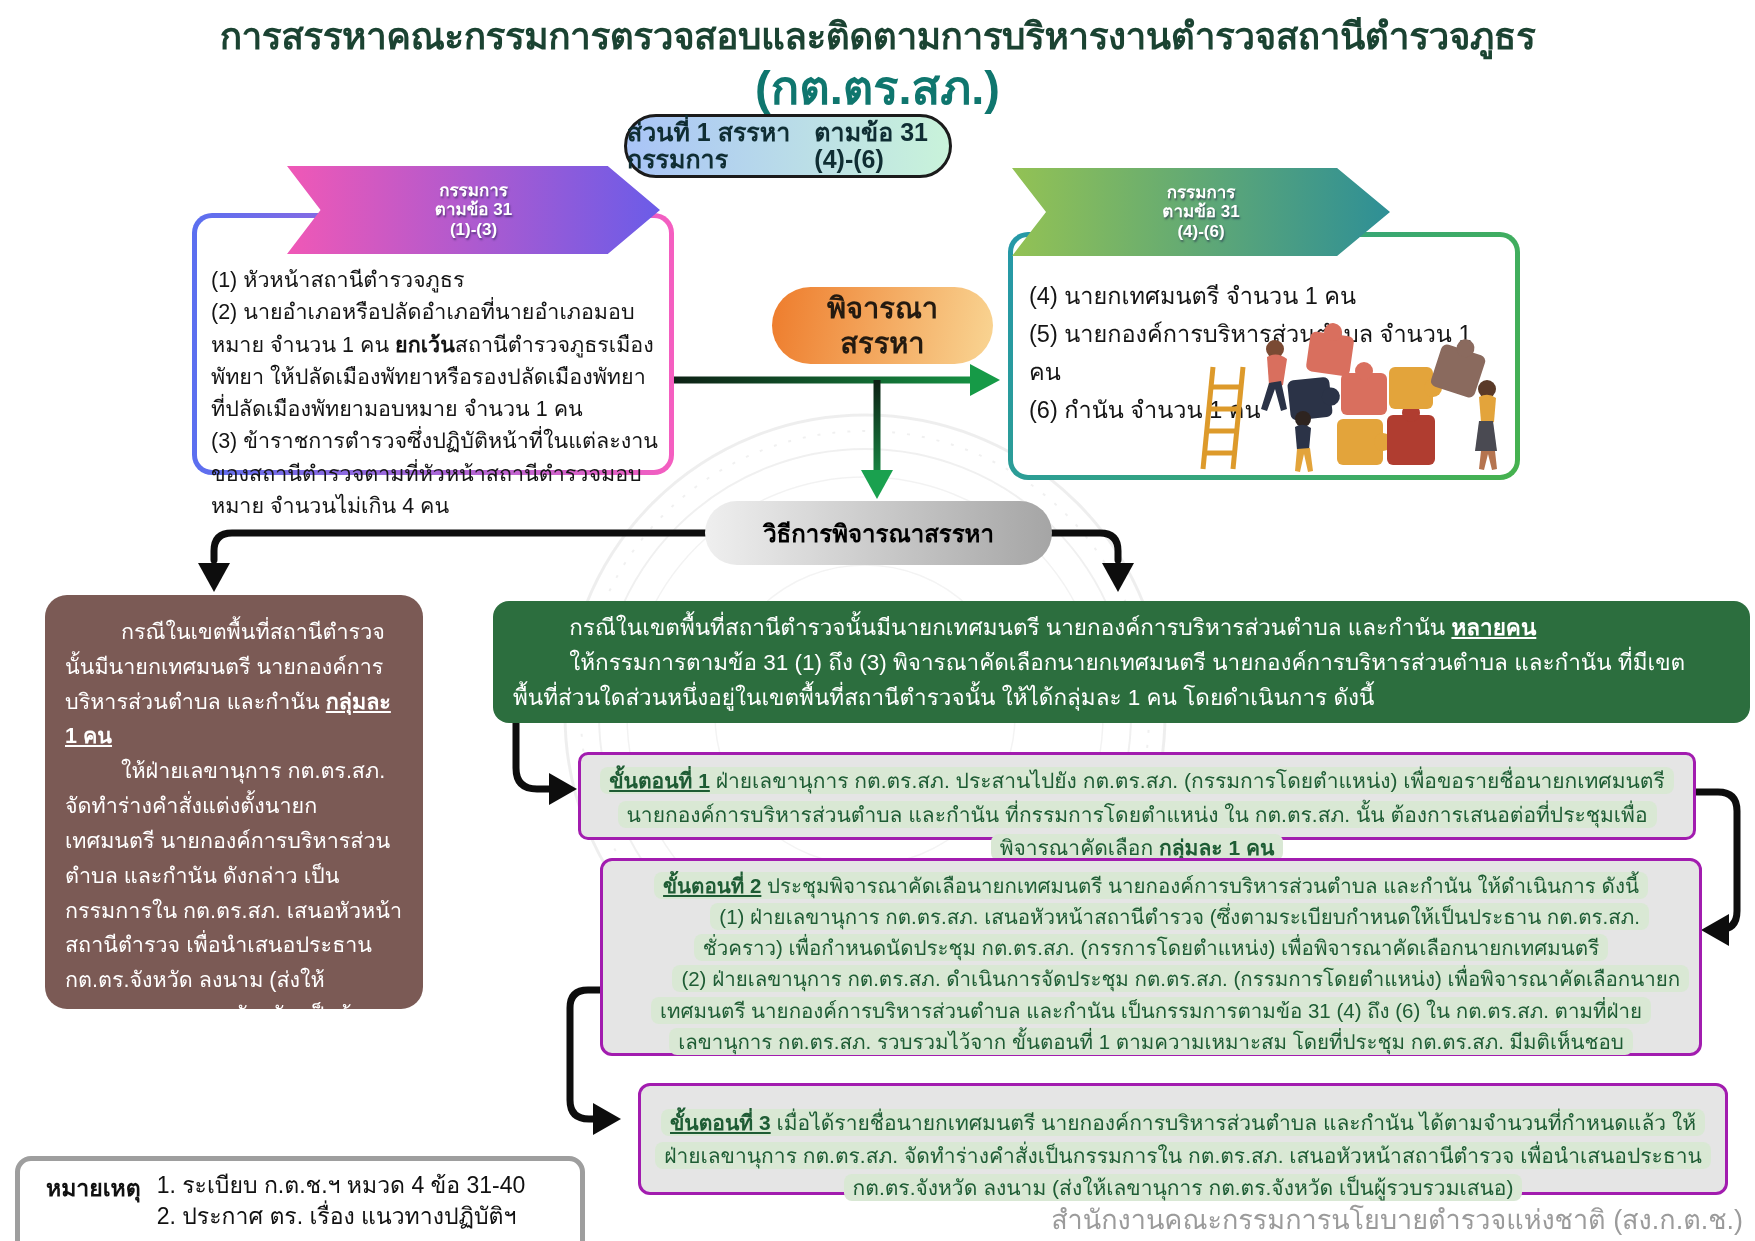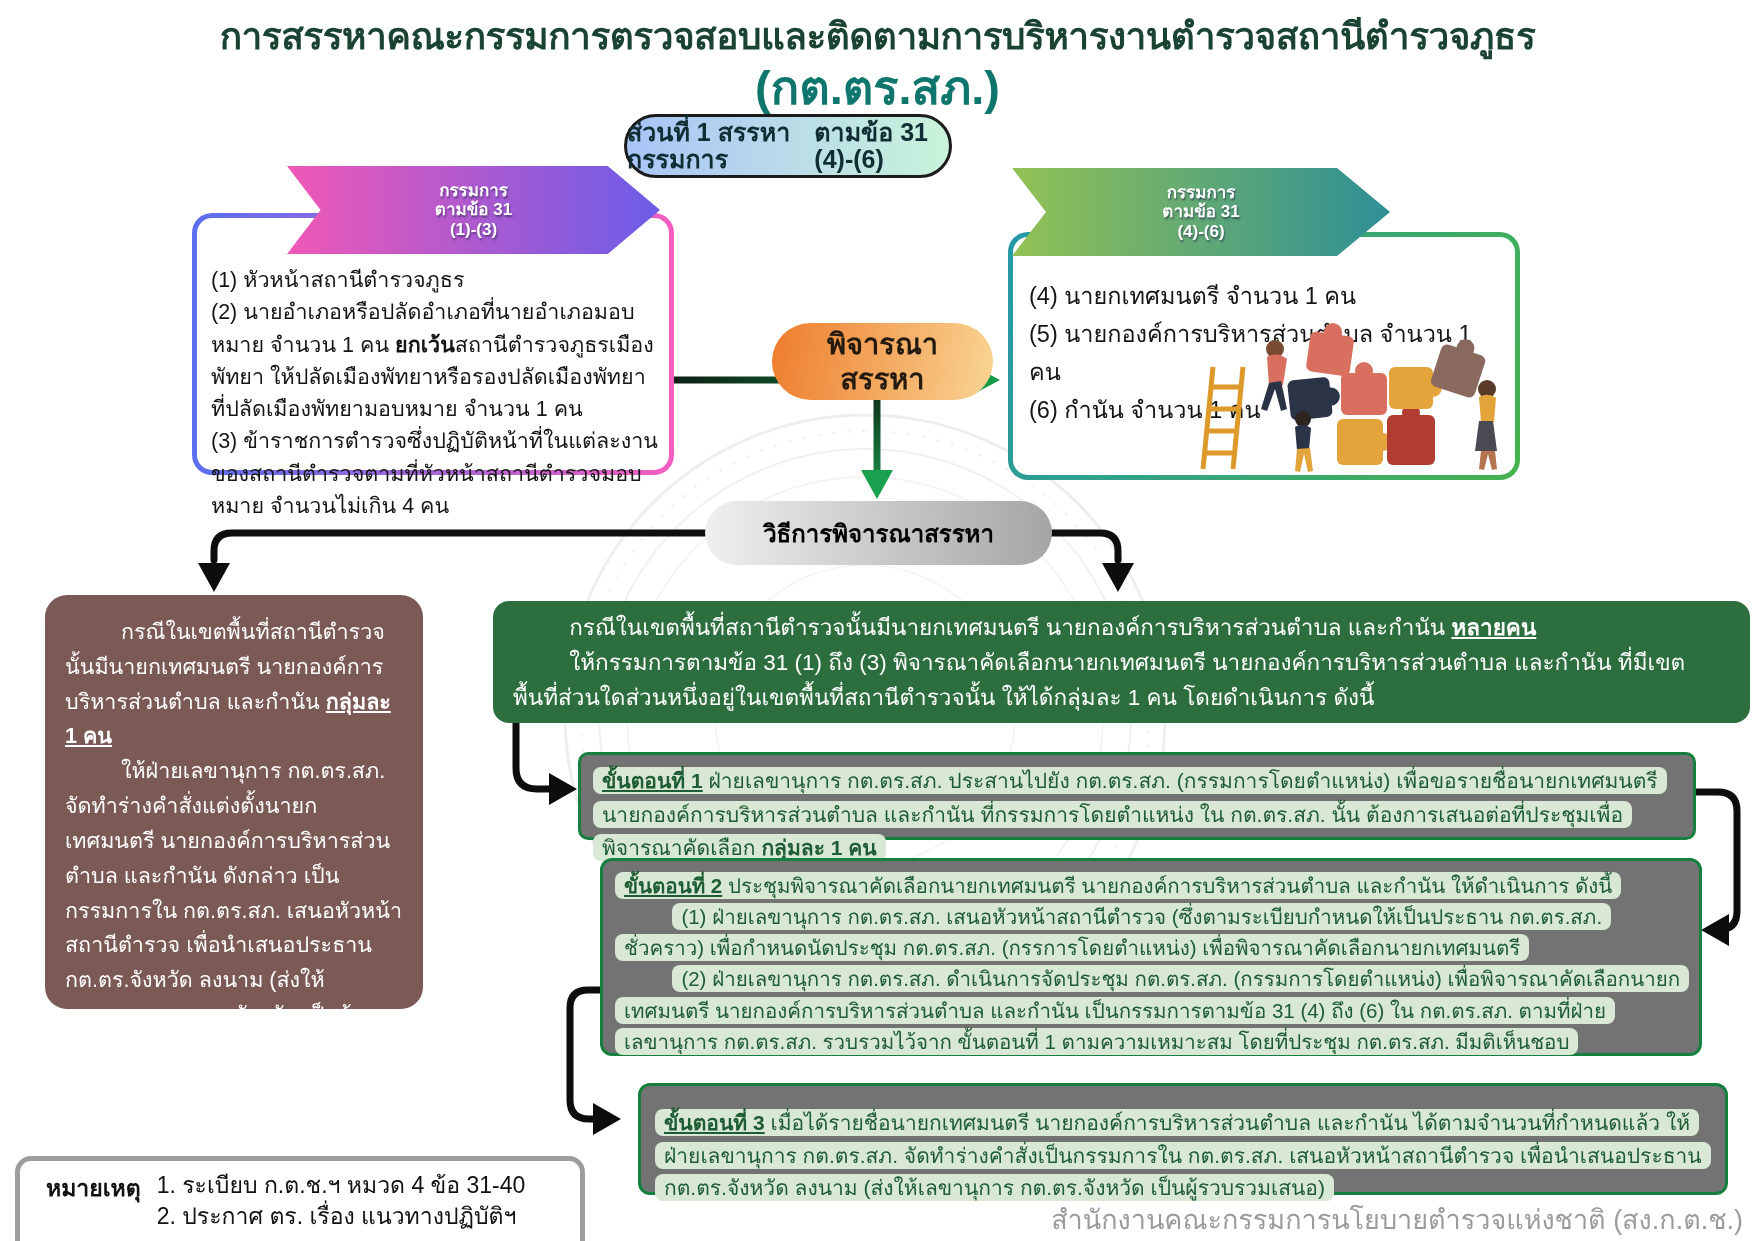--- a/index.html
+++ b/index.html
@@ -23,36 +23,36 @@
   .gbox{border-radius:20px;padding:5px;z-index:2;box-sizing:border-box;}
   .gbox-inner{background:#fff;border-radius:15px;width:100%;height:100%;box-sizing:border-box;}
   .left-box{left:192px;top:213px;width:482px;height:262px;background:linear-gradient(90deg,#5b6ff0,#f55ec0);}
   .left-box .gbox-inner{padding:46px 10px 6px 14px;font-size:21.5px;line-height:1.5;color:#151515;}
   .right-box{left:1008px;top:232px;width:512px;height:248px;background:linear-gradient(115deg,#2598a8,#46b24e);}
   .right-box .gbox-inner{padding:40px 12px 6px 16px;font-size:23.5px;line-height:1.62;color:#151515;position:relative;}
   .left-box p,.right-box p{margin:0;}
   
   .consider-pill{left:772px;top:287px;width:221px;height:77px;border-radius:40px;
     background:linear-gradient(100deg,#ee7c2c,#f9d593);display:flex;flex-direction:column;align-items:center;
-    justify-content:center;font-size:29px;font-weight:800;color:#241a10;line-height:1.18;z-index:4;margin-top:36px;}
+    justify-content:center;font-size:29px;font-weight:800;color:#241a10;line-height:1.18;z-index:4;}
   
   .method-pill{left:705px;top:501px;width:347px;height:64px;border-radius:40px;
     background:linear-gradient(90deg,#efefef,#a5a5a5);display:flex;align-items:center;justify-content:center;
     font-size:24px;font-weight:800;color:#000;z-index:4;}
   
   .brown-box{left:45px;top:595px;width:378px;height:414px;background:#7b5a55;border-radius:22px;color:#fff;
     padding:20px 20px 10px 20px;box-sizing:border-box;font-size:21.5px;line-height:1.62;z-index:2;}
   .brown-box p{margin:0;text-indent:2.6em;}
   .u-bold{font-weight:800;text-decoration:underline;}
   
   .green-box{left:493px;top:601px;width:1257px;height:122px;background:#2c6e3e;border-radius:16px;color:#fff;
     padding:10px 26px 6px 20px;box-sizing:border-box;font-size:22.5px;line-height:1.55;z-index:2;}
   .green-box p{margin:0;text-indent:2.5em;}
   
-  .step{background:#737373;border:3px solid #15803d;box-sizing:border-box;color:#1e5c34;z-index:2;}
+  .step{background:#e5e5e5;border:3px solid #a21caf;box-sizing:border-box;color:#1e5c34;z-index:2;text-align:center;}
   .step p{margin:0;}
   .hl{background:#d9e8d4;border-radius:8px;padding:2px 9px;box-decoration-break:clone;-webkit-box-decoration-break:clone;}
   .st-label{font-weight:800;text-decoration:underline;}
   .step1{left:578px;top:752px;width:1118px;height:88px;border-radius:10px;padding:9px 12px;font-size:21px;line-height:1.6;}
   .step2{left:600px;top:858px;width:1102px;height:198px;border-radius:12px;padding:9px 12px;font-size:20.5px;line-height:1.52;}
   .step2 .sub{text-indent:2.8em;}
   .step3{left:638px;top:1083px;width:1090px;height:112px;border-radius:12px;padding:21px 14px;font-size:21px;line-height:1.55;}
   
   .note-box{left:15px;top:1156px;width:570px;height:100px;background:#fff;border:5px solid #9e9e9e;border-radius:16px;
     box-sizing:border-box;display:flex;align-items:flex-start;padding:9px 10px 0 26px;font-size:23px;color:#111;z-index:2;}
@@ -224,21 +224,21 @@
   <div class="abs green-box">
     <p><span>กรณีในเขตพื้นที่สถานีตำรวจนั้นมีนายกเทศมนตรี นายกองค์การบริหารส่วนตำบล และกำนัน </span><span class="u-bold">หลายคน</span></p>
     <p><span>ให้กรรมการตามข้อ 31 (1) ถึง (3) พิจารณาคัดเลือกนายกเทศมนตรี นายกองค์การบริหารส่วนตำบล และกำนัน ที่มีเขตพื้นที่ส่วนใดส่วนหนึ่งอยู่ในเขตพื้นที่สถานีตำรวจนั้น ให้ได้กลุ่มละ 1 คน โดยดำเนินการ ดังนี้</span></p>
   </div>
 
   <div class="abs step step1">
     <p><span class="hl"><span class="st-label">ขั้นตอนที่ 1</span><span> ฝ่ายเลขานุการ กต.ตร.สภ. ประสานไปยัง กต.ตร.สภ. (กรรมการโดยตำแหน่ง) เพื่อขอรายชื่อนายกเทศมนตรี นายกองค์การบริหารส่วนตำบล และกำนัน ที่กรรมการโดยตำแหน่ง ใน กต.ตร.สภ. นั้น ต้องการเสนอต่อที่ประชุมเพื่อพิจารณาคัดเลือก </span><b>กลุ่มละ 1 คน</b></span></p>
   </div>
 
   <div class="abs step step2">
-    <p><span class="hl"><span class="st-label">ขั้นตอนที่ 2</span><span> ประชุมพิจารณาคัดเลือกนายกเทศมนตรี นายกองค์การบริหารส่วนตำบล และกำนัน ให้ดำเนินการ ดังนี้</span></span></p>
+    <p><span class="hl"><span class="st-label">ขั้นตอนที่ 2</span><span> ประชุมพิจารณาคัดเลือนายกเทศมนตรี นายกองค์การบริหารส่วนตำบล และกำนัน ให้ดำเนินการ ดังนี้</span></span></p>
     <p class="sub"><span class="hl">(1) ฝ่ายเลขานุการ กต.ตร.สภ. เสนอหัวหน้าสถานีตำรวจ (ซึ่งตามระเบียบกำหนดให้เป็นประธาน กต.ตร.สภ. ชั่วคราว) เพื่อกำหนดนัดประชุม กต.ตร.สภ. (กรรการโดยตำแหน่ง) เพื่อพิจารณาคัดเลือกนายกเทศมนตรี</span></p>
     <p class="sub"><span class="hl">(2) ฝ่ายเลขานุการ กต.ตร.สภ. ดำเนินการจัดประชุม กต.ตร.สภ. (กรรมการโดยตำแหน่ง) เพื่อพิจารณาคัดเลือกนายกเทศมนตรี นายกองค์การบริหารส่วนตำบล และกำนัน เป็นกรรมการตามข้อ 31 (4) ถึง (6) ใน กต.ตร.สภ. ตามที่ฝ่ายเลขานุการ กต.ตร.สภ. รวบรวมไว้จาก ขั้นตอนที่ 1 ตามความเหมาะสม โดยที่ประชุม กต.ตร.สภ. มีมติเห็นชอบ</span></p>
   </div>
 
   <div class="abs step step3">
     <p><span class="hl"><span class="st-label">ขั้นตอนที่ 3</span><span> เมื่อได้รายชื่อนายกเทศมนตรี นายกองค์การบริหารส่วนตำบล และกำนัน ได้ตามจำนวนที่กำหนดแล้ว ให้ฝ่ายเลขานุการ กต.ตร.สภ. จัดทำร่างคำสั่งเป็นกรรมการใน กต.ตร.สภ. เสนอหัวหน้าสถานีตำรวจ เพื่อนำเสนอประธาน กต.ตร.จังหวัด ลงนาม (ส่งให้เลขานุการ กต.ตร.จังหวัด เป็นผู้รวบรวมเสนอ)</span></span></p>
   </div>
 
   <div class="abs note-box">
     <span class="note-label">หมายเหตุ</span>

